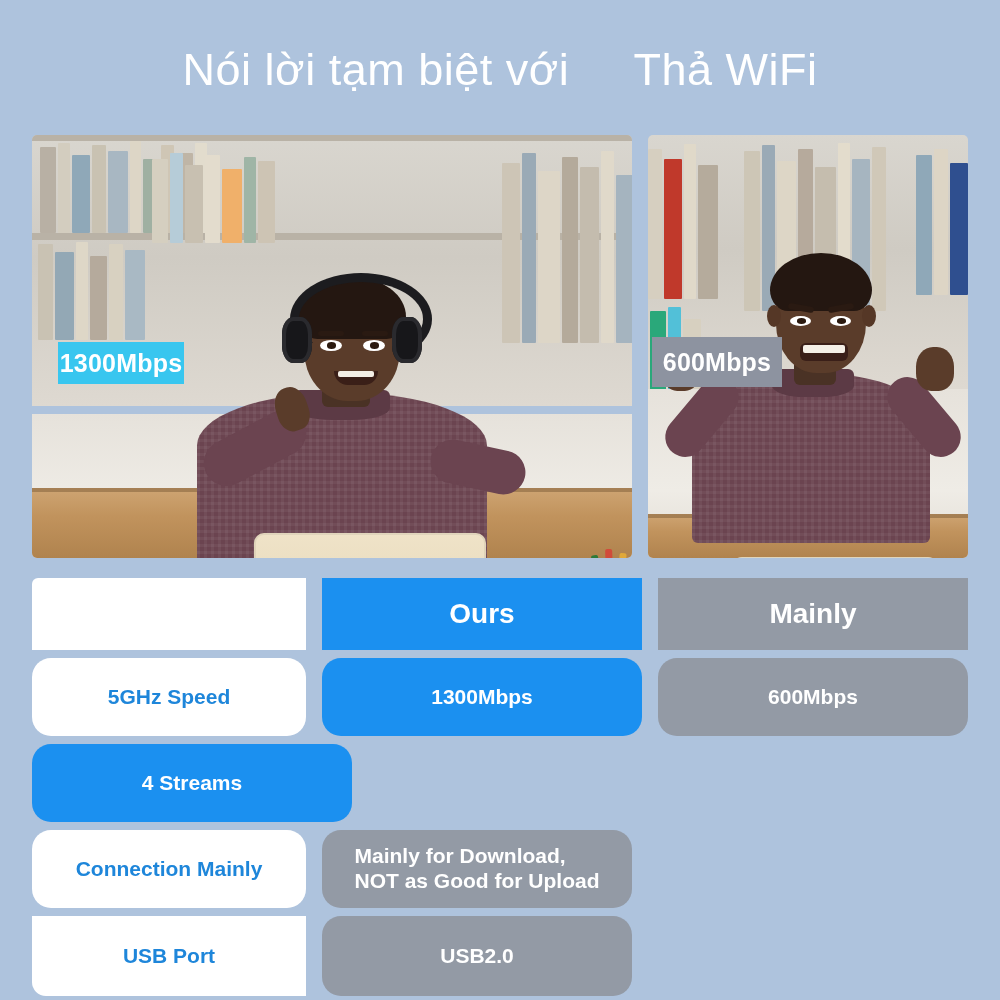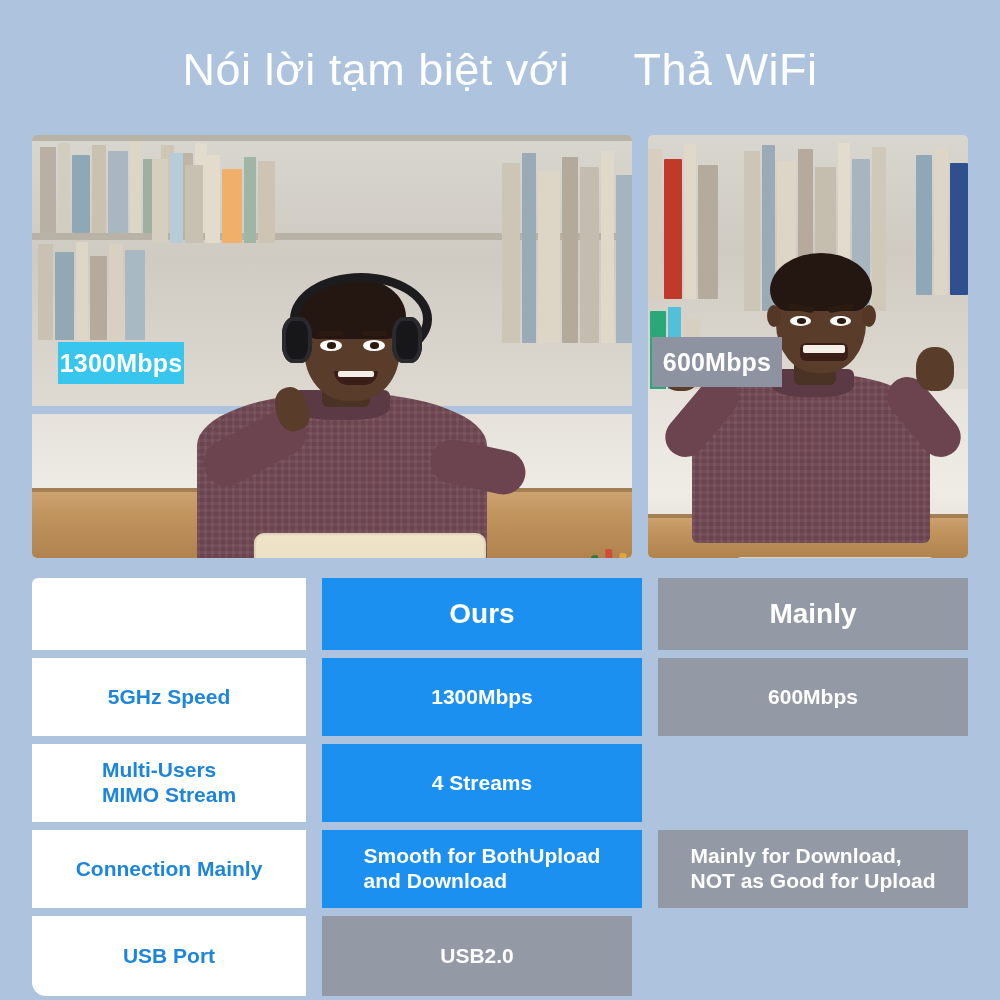--- a/index.html
+++ b/index.html
@@ -177,21 +177,21 @@
   .hrow .cell { height: 72px; }
 
   .row1 .cell { height: 78px; }
   .row2 .cell { height: 78px; }
   .row3 .cell { height: 78px; }
   .row4 .cell { height: 80px; }
 
   .trow:first-child .c1 { border-radius: 6px 0 0 0; }
   .trow:last-child  .c1 { border-radius: 0 0 0 14px; }
 
-  .nowrap-lines { white-space: pre-line; }
+  .nowrap-lines { white-space: pre-line; border-radius: 19px; }
 </style>
 </head>
 <body>
 
 <div class="title-bar">
   <div class="title-text">Nói lời tạm biệt với     Thả WiFi</div>
 </div>
 
 <div class="photos">
 
@@ -370,29 +370,25 @@
     <div class="cell c3">Mainly</div>
   </div>
 
   <div class="trow row1">
     <div class="cell c1 nowrap-lines">5GHz Speed</div>
     <div class="cell c2 nowrap-lines">1300Mbps</div>
     <div class="cell c3 nowrap-lines">600Mbps</div>
   </div>
 
   <div class="trow row2">
-    <div class="cell c1 nowrap-lines">Multi-Users
-MIMO Stream</div>
     <div class="cell c2 nowrap-lines">4 Streams</div>
   </div>
 
   <div class="trow row3">
     <div class="cell c1 nowrap-lines">Connection Mainly</div>
-    <div class="cell c2 nowrap-lines">Smooth for BothUpload
-and Download</div>
     <div class="cell c3 nowrap-lines">Mainly for Download,
 NOT as Good for Upload</div>
   </div>
 
   <div class="trow row4">
     <div class="cell c1 nowrap-lines">USB  Port</div>
     <div class="cell c3 nowrap-lines">USB2.0</div>
   </div>
 </div>
 

